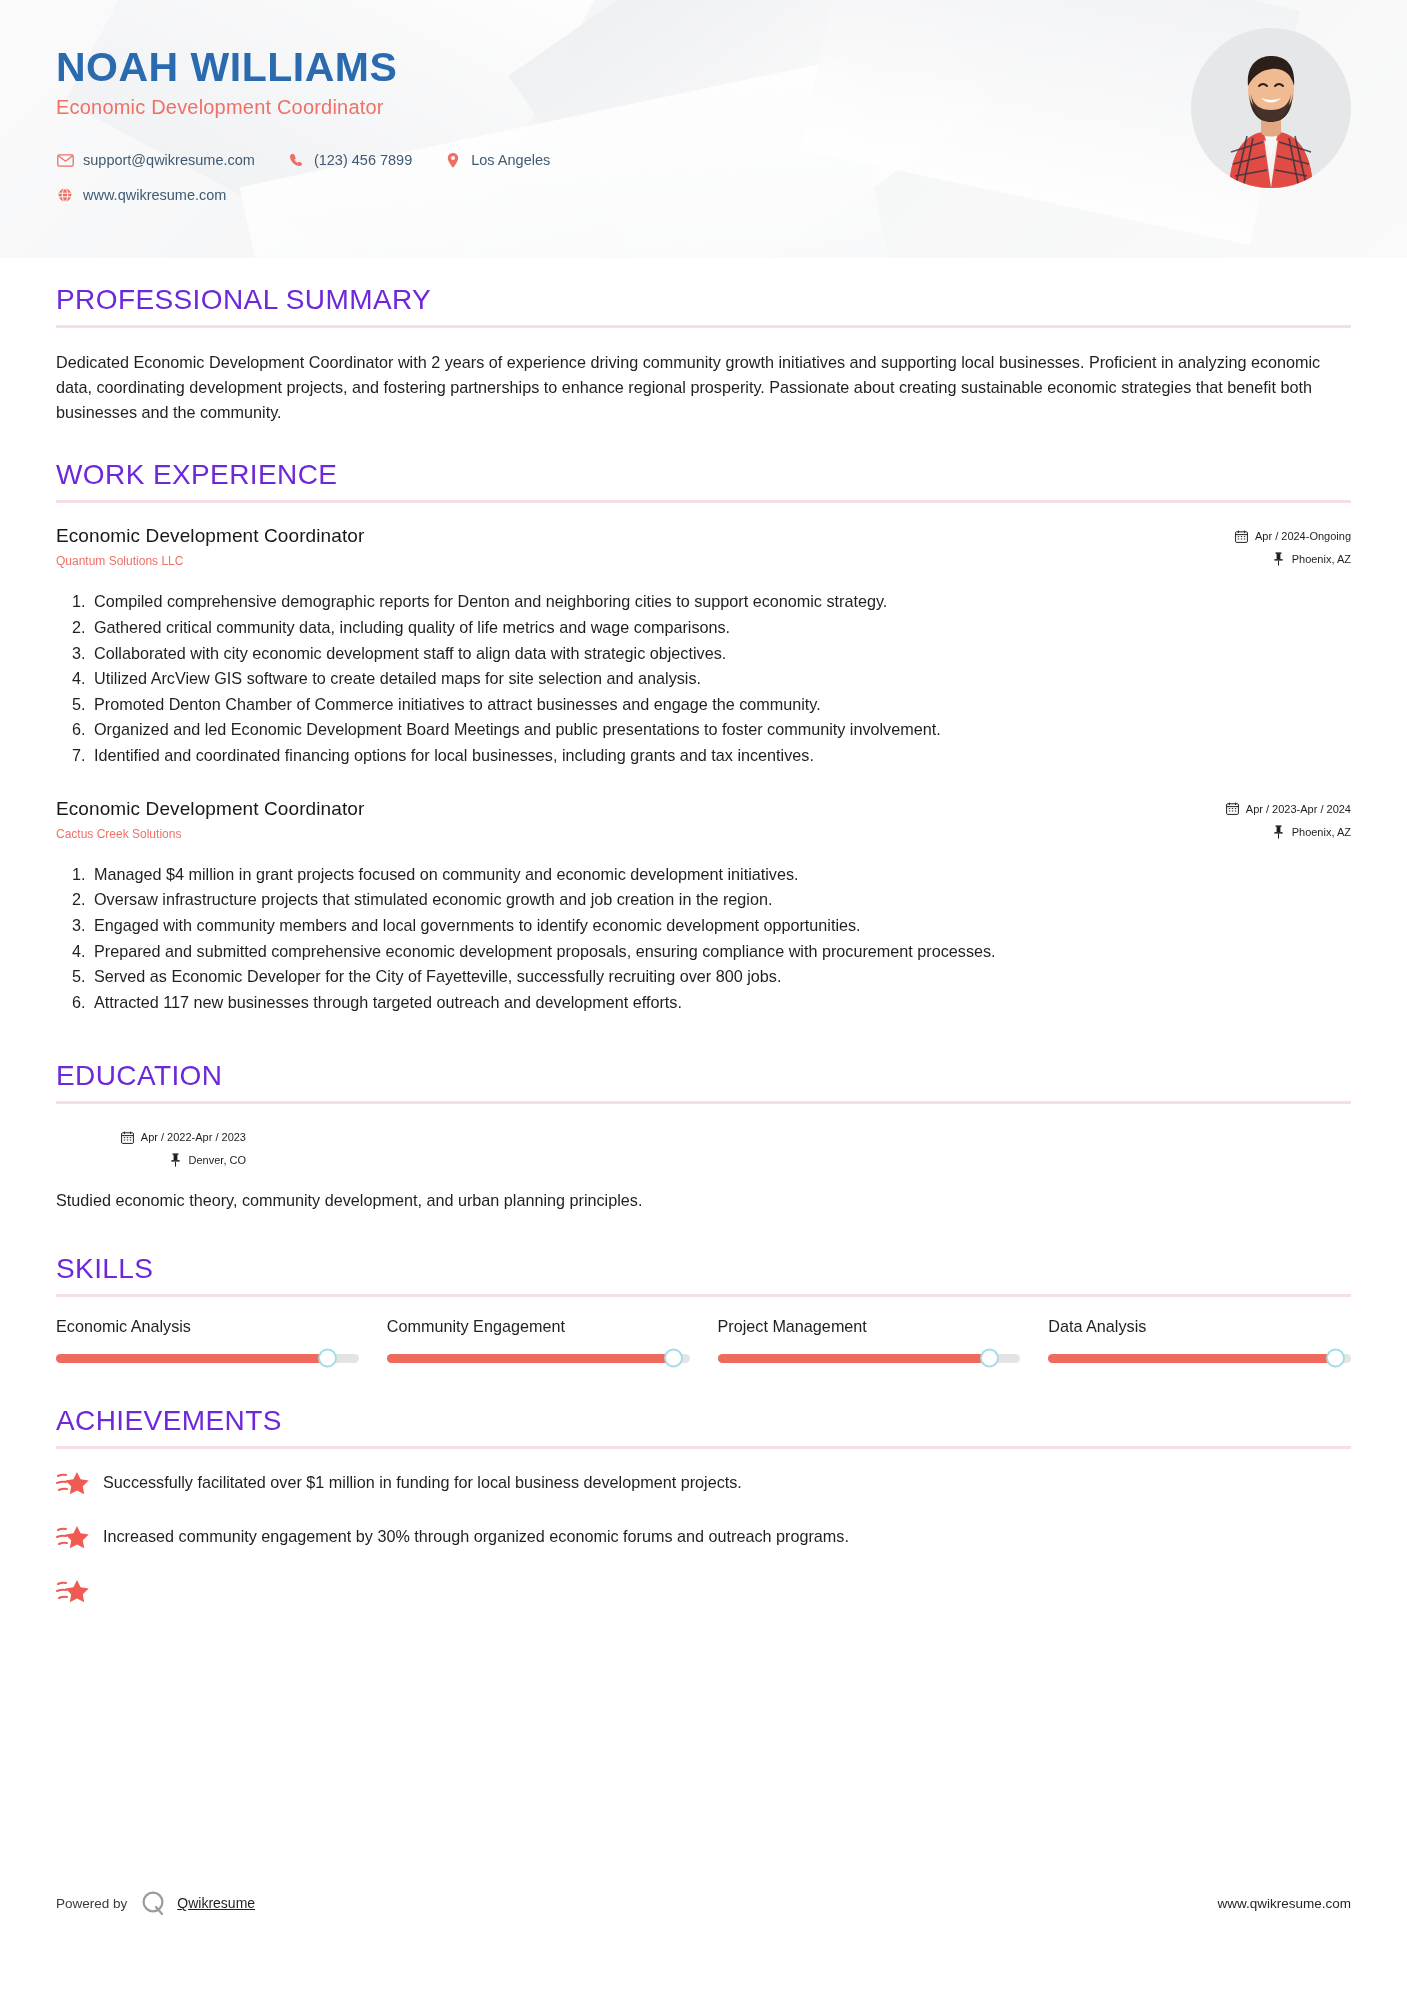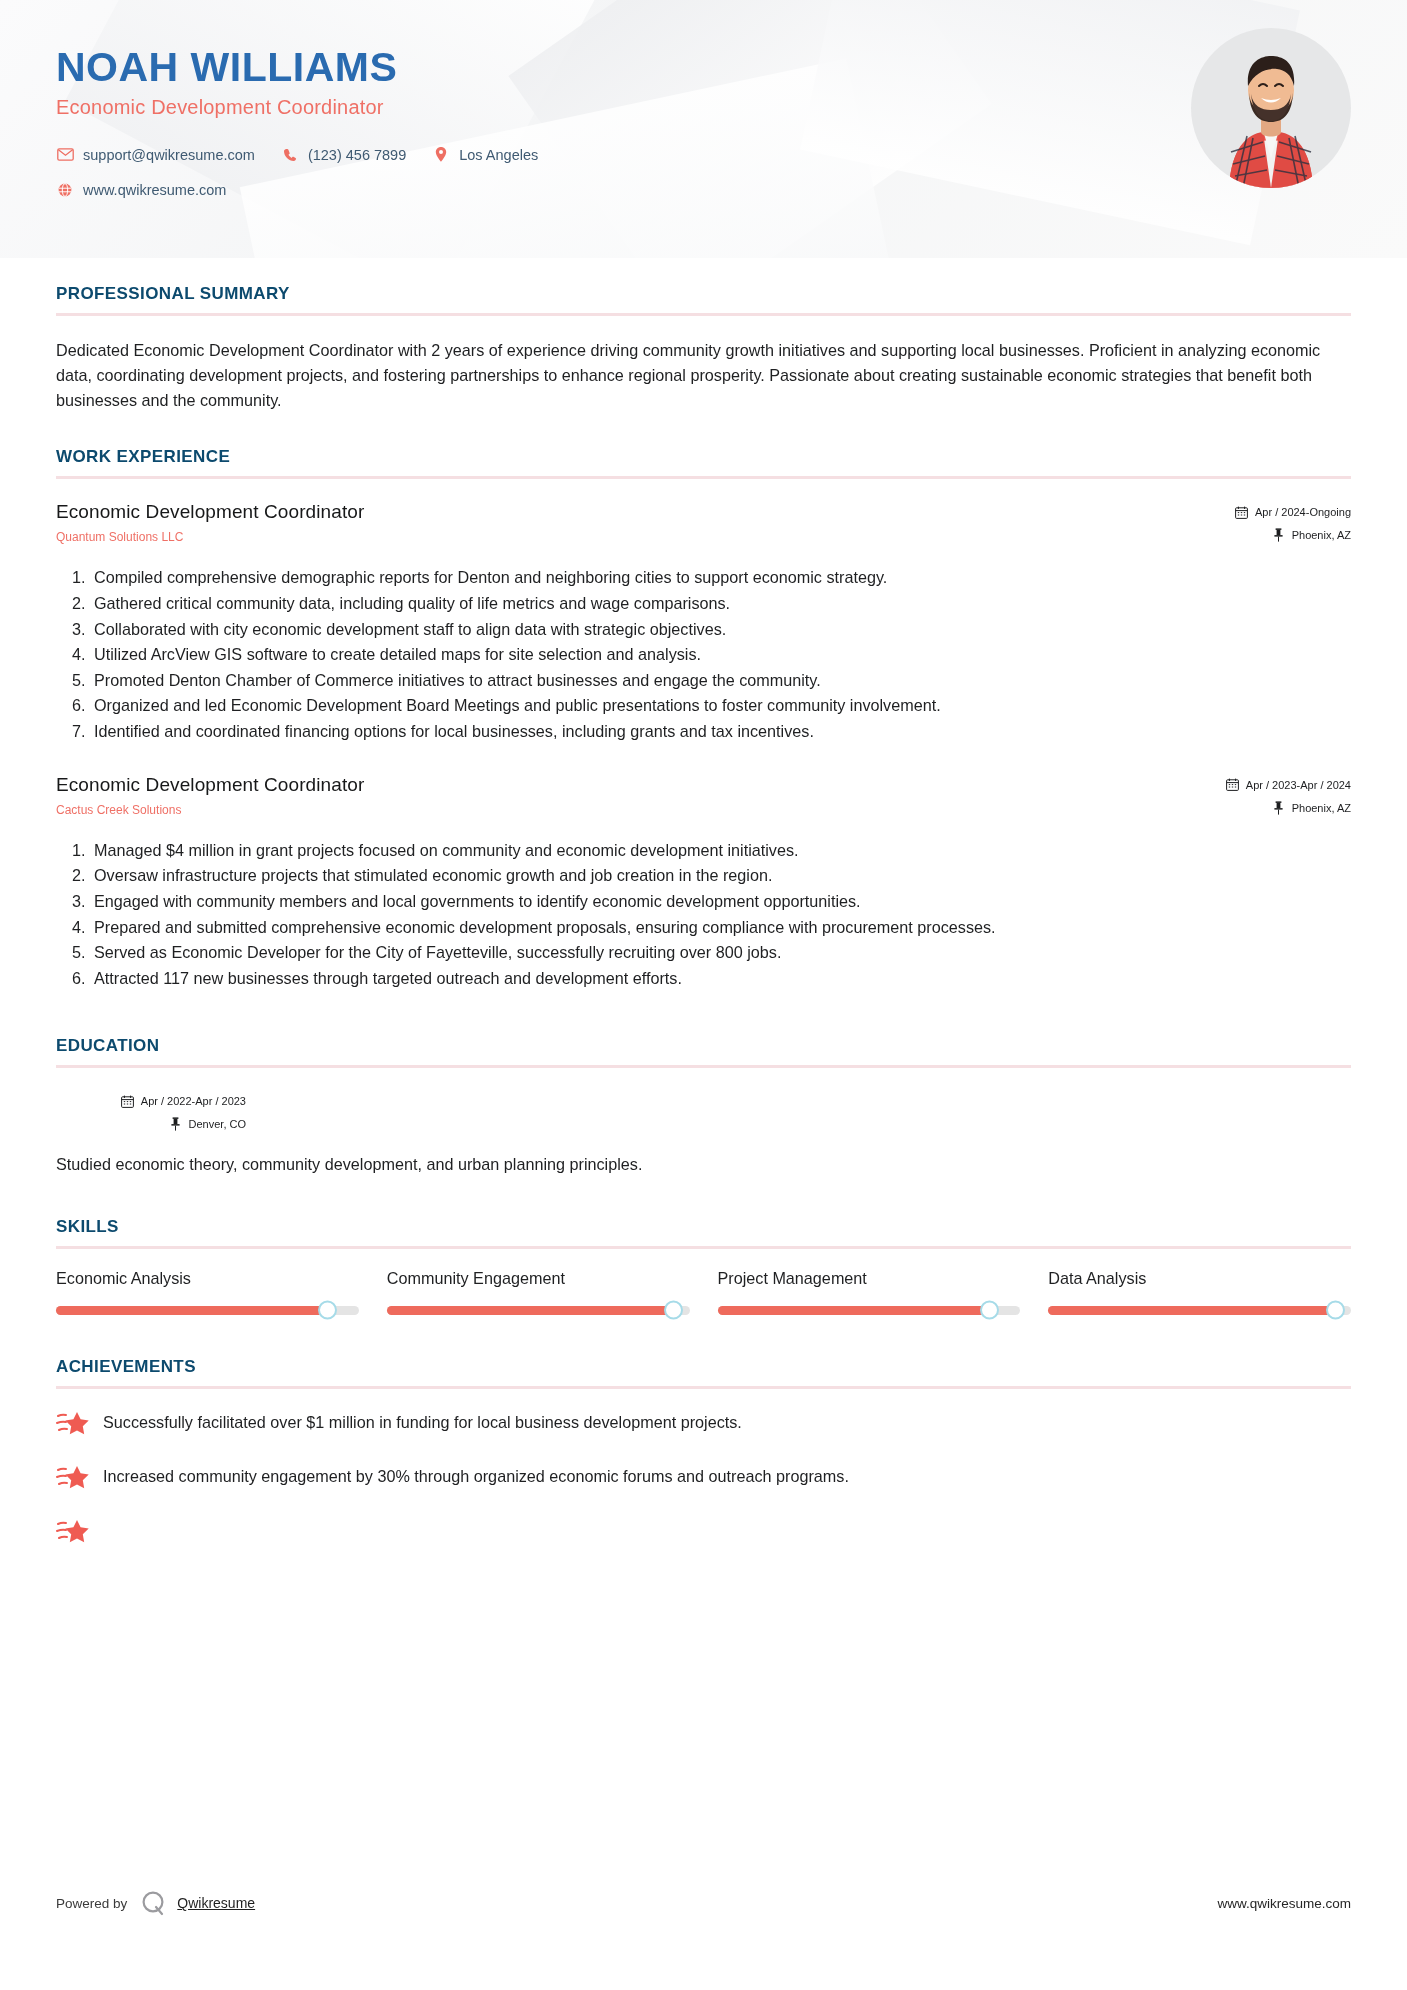--- a/index.html
+++ b/index.html
@@ -60,23 +60,24 @@
   }
   .role {
     margin-top: 7px;
     font-size: 20px;
     color: #ef7066;
     letter-spacing: .2px;
   }
   .contacts { margin-top: 22px; }
   .crow {
     display: flex;
-    align-items: center;
+    align-items: flex-end;
     height: 27px;
     margin-bottom: 8px;
+    gap: 6px;
   }
   .citem {
     display: flex;
     align-items: center;
     margin-right: 26px;
     font-size: 14.5px;
     color: #3f5a72;
     white-space: nowrap;
   }
   .cico {
@@ -100,23 +101,23 @@
     border-radius: 50%;
     background: #e6e7e8;
     overflow: hidden;
   }
   .avatar-bg svg { position:absolute; bottom:0; left:0; width:100%; height:100%; }
 
   
   .body { padding: 0 56px; }
 
   .sec-title {
-    font-size: 17px;
-    font-weight: bold;
-    color: #0c4a6e;
+    font-size: 28px;
+    font-weight: normal;
+    color: #6d28d9;
     letter-spacing: .4px;
   }
   .sec-rule {
     height: 3px;
     background: #f5dfe2;
     margin-top: 9px;
   }
   .section { margin-top: 34px; }
 
   .summary {

